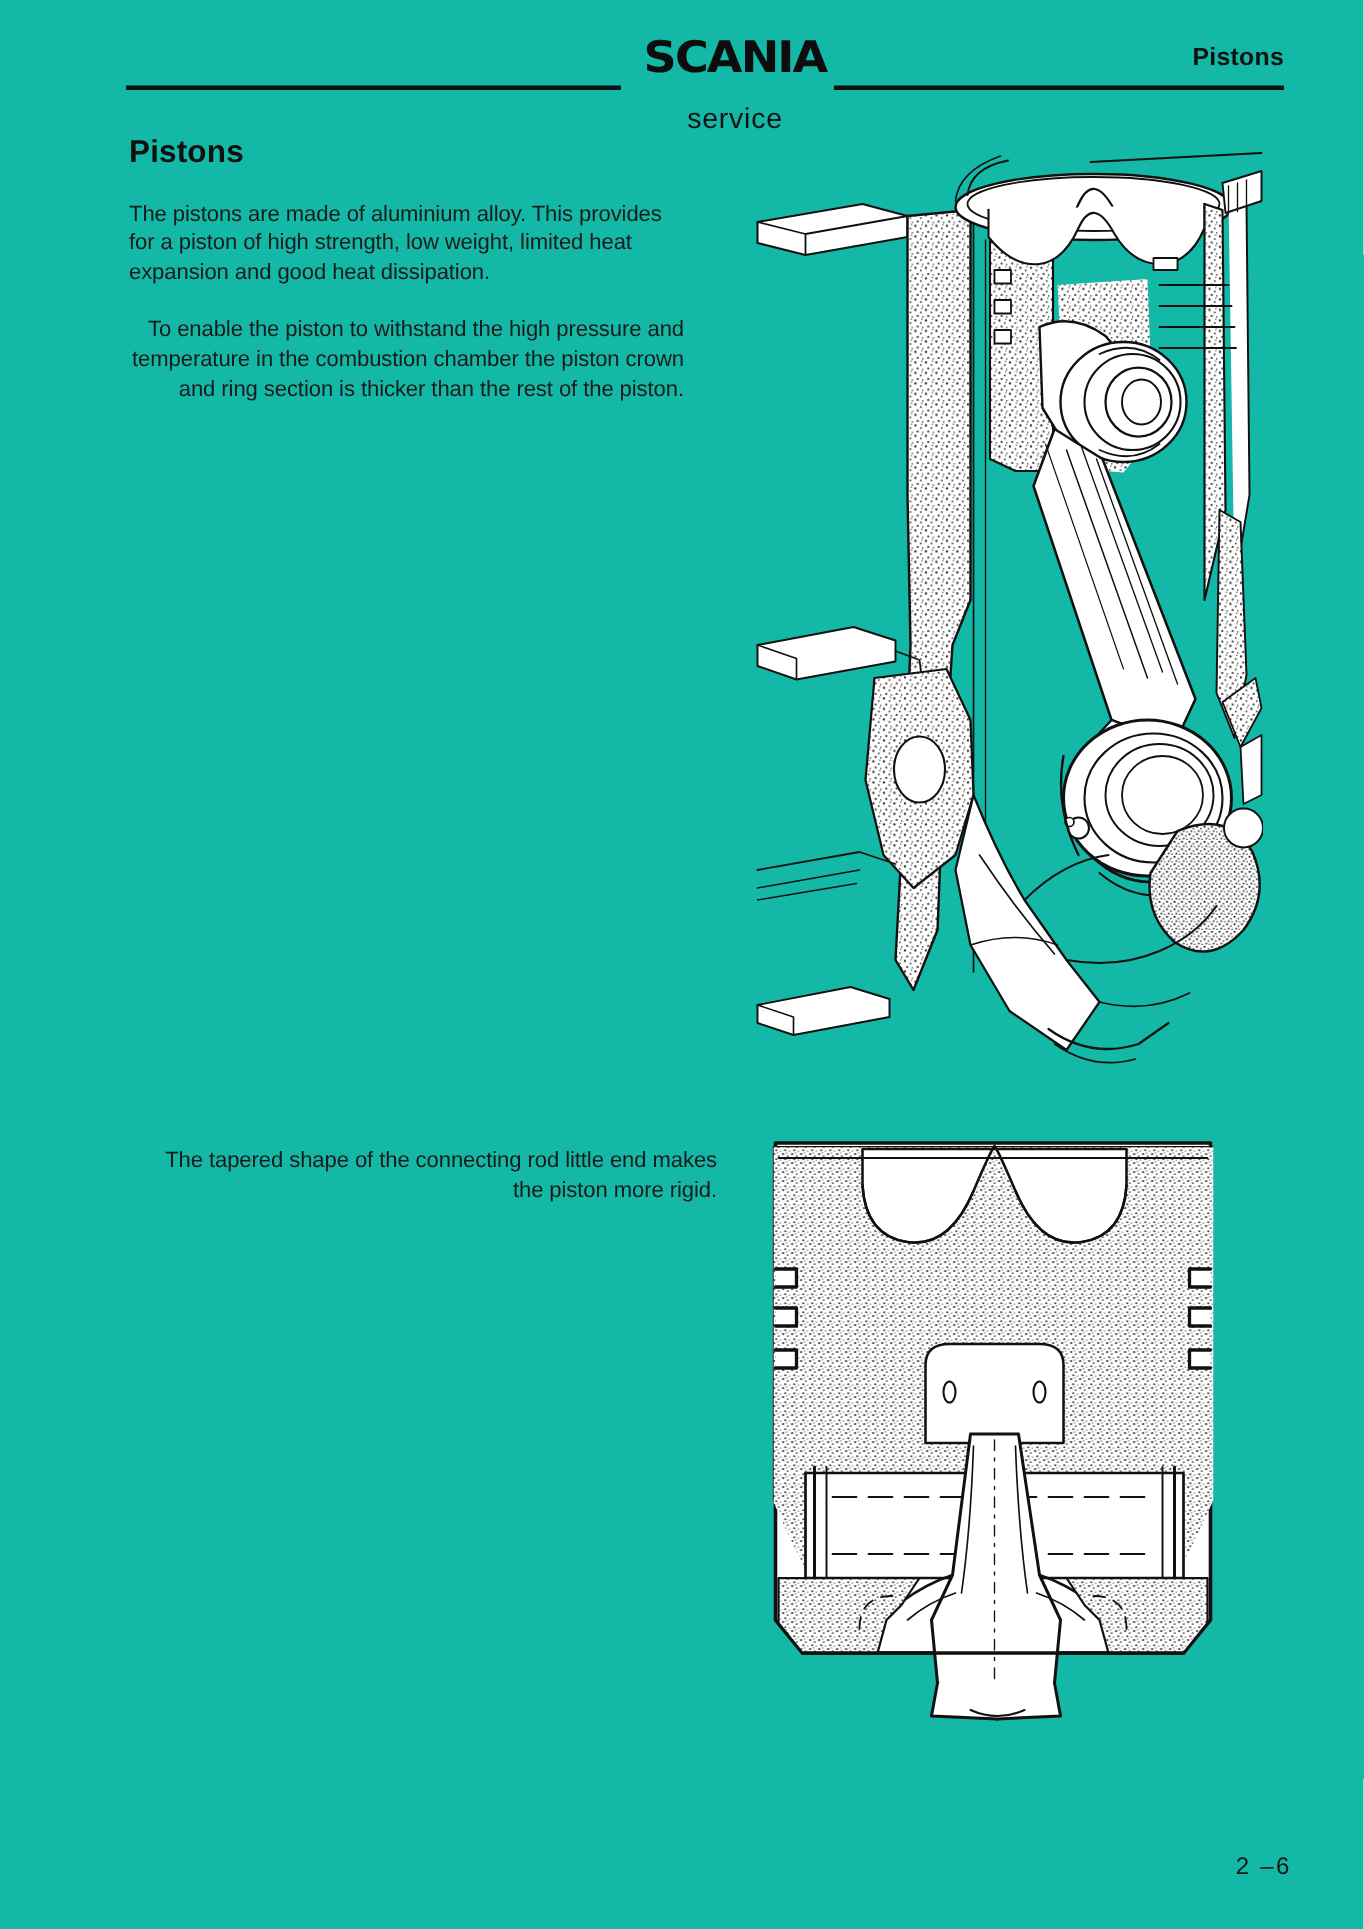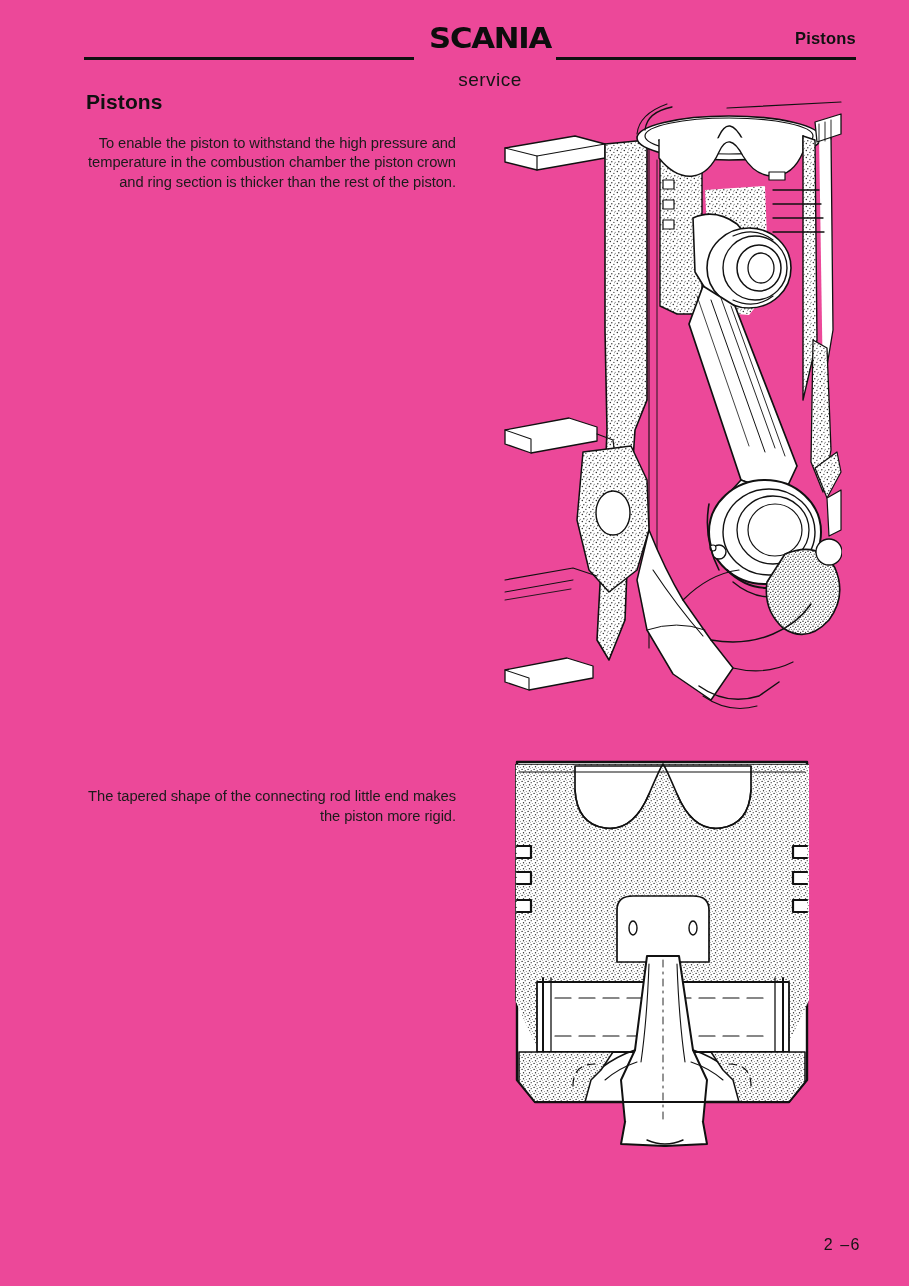--- a/index.html
+++ b/index.html
@@ -8,21 +8,21 @@
     background: #ffffff;
   }
   body {
     font-family: "Liberation Sans", sans-serif;
     color: #1a1a1a;
   }
   #page {
     position: relative;
     width: 909px;
     height: 1286px;
-    background: #ec4899;
+    background: #14b8a6;
     overflow: hidden;
   }
 
   
   #header {
     position: absolute;
     left: 0; top: 0;
     width: 909px; height: 90px;
   }
   .logo-block {
@@ -74,21 +74,21 @@
   .textcol {
     position: absolute;
     left: 86px;
     width: 370px;
     font-size: 14.7px;
     line-height: 19.6px;
     color: #1b1b1b;
     letter-spacing: -0.05px;
   }
   #section-1-text { top: 92px; }
-  #section-2-text { top: 787px; }
+  #section-2-text { top: 765px; margin-left: 22px; }
 
   h1.section-title {
     font-size: 21px;
     font-weight: bold;
     margin: 0 0 22px 0;
     letter-spacing: 0.1px;
     color: #101010;
   }
   p.para {
     margin: 0 0 19px 0;
@@ -121,20 +121,21 @@
       <div class="logo-word">SCANIA</div>
       <div class="logo-sub">service</div>
     </div>
     <div class="header-title">Pistons</div>
     <div class="rule-left"></div>
     <div class="rule-right"></div>
   </div>
 
   <div class="textcol" id="section-1-text">
     <h1 class="section-title">Pistons</h1>
+    <p class="para">The pistons are made of aluminium alloy. This provides for a piston of high strength, low weight, limited heat expansion and good heat dissipation.</p>
     <p class="para">To enable the piston to withstand the high pressure and temperature in the combustion chamber the piston crown and ring section is thicker than the rest of the piston.</p>
   </div>
 
   <div class="figure" id="figure-1">
     <svg width="345" height="620" viewBox="0 0 345 620">
       <defs>
 
         <pattern id="stipple1" width="7" height="7" patternUnits="userSpaceOnUse">
           <rect width="7" height="7" fill="#ffffff"></rect>
           <circle cx="1.3" cy="1.6" r="0.75" fill="#2e2e2e"></circle>

